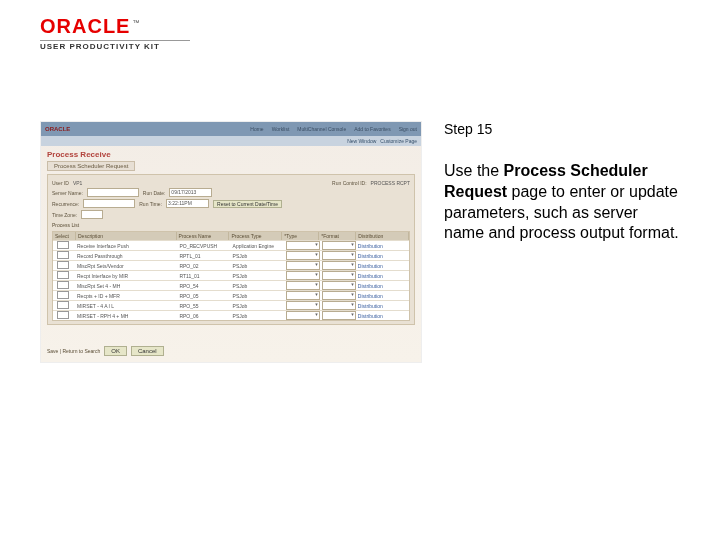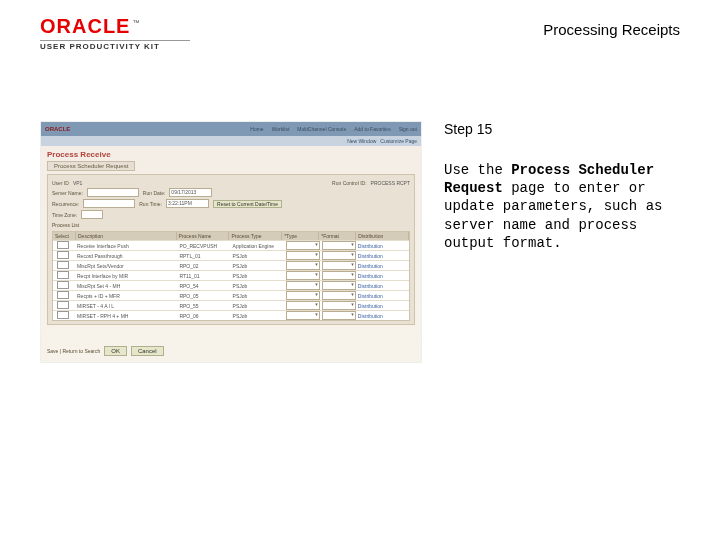--- a/index.html
+++ b/index.html
@@ -30,37 +30,36 @@
   .ss-th span{flex:1;padding:1px 2px;border-right:1px solid #c2b79e;white-space:nowrap;overflow:hidden;}
   .ss-tr{display:flex;border-top:1px solid #e4ddce;align-items:center;height:9px;}
   .ss-tr span{flex:1;padding:0 2px;white-space:nowrap;overflow:hidden;}
   .ss-chk{width:6px;height:6px;border:1px solid #999;background:#fff;display:inline-block;margin:0 2px;}
   .ss-sel{width:28px;height:7px;border:1px solid #b8ac91;background:#fff;display:inline-block;position:relative;}
   .ss-sel::after{content:"▾";position:absolute;right:1px;top:-1px;font-size:5px;color:#666;}
   .ss-bottom{position:absolute;left:6px;bottom:6px;display:flex;align-items:center;gap:4px;}
   .ss-btn{background:#e6e6c8;border:1px solid #b0b090;padding:1px 6px;font-size:6px;color:#333;}
   .text-col{padding-left:24px;flex:1;}
   .step-label{font-size:14px;margin-bottom:24px;}
-  .instr{font-size:14px;line-height:1.3;font-family:Liberation Mono, monospace;}
+  .instr{font-size:16px;line-height:1.3;}
   .instr strong{font-weight:bold;}
 </style>
 </head>
 <body>
 <div class="page">
 
 <div class="header-row">
   <div class="logo-block">
     <div class="logo-top">
       <span class="logo-word">ORACLE</span>
       <span class="logo-tm">™</span>
     </div>
     <div class="logo-sub-line"></div>
     <span class="logo-sub">USER PRODUCTIVITY KIT</span>
   </div>
-  <div class="doc-title">Processing Receipts</div>
 </div>
 
 <div class="body-row">
   <div class="screenshot-col">
     <div class="screenshot">
       <div class="ss-top">
         <span class="ss-top-left">ORACLE</span>
         <div class="ss-top-right">
           <span>Home</span>
           <span>Worklist</span>

